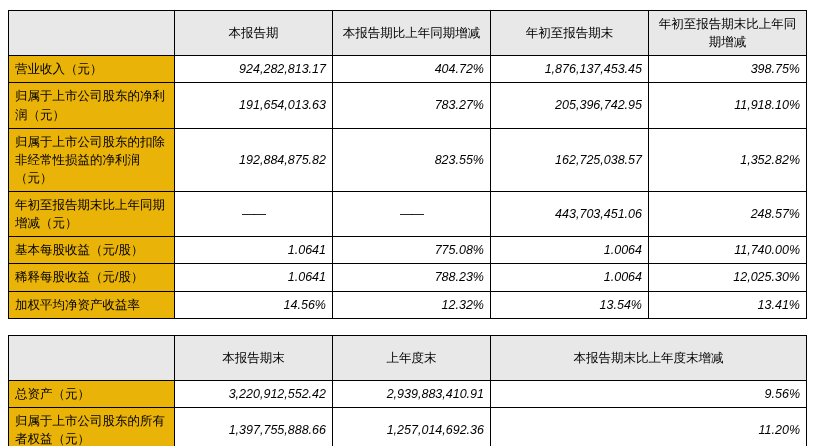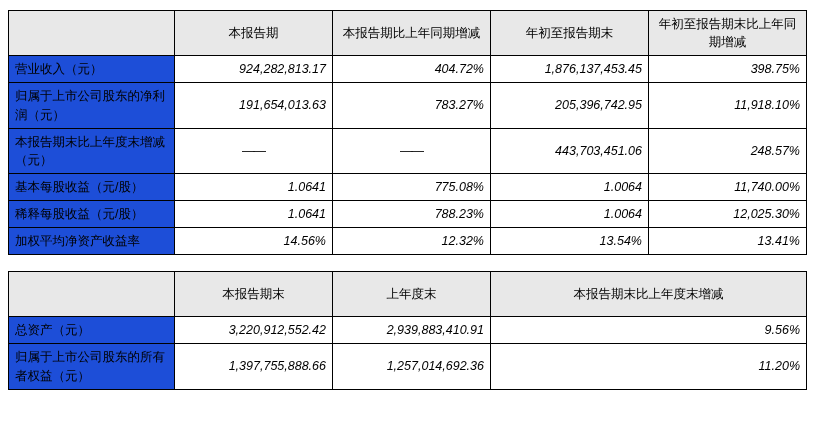--- a/index.html
+++ b/index.html
@@ -37,21 +37,21 @@
     line-height: 1.45;
     font-weight: normal;
   }
   .hdr {
     background: #e8e8e8;
     text-align: center;
     font-size: 12.5px;
     height: 36px;
   }
   .rowlabel {
-    background: #1d4ed8;
+    background: #eab308;
     text-align: left;
     font-size: 12.5px;
   }
   .num {
     text-align: right;
     font-size: 12.5px;
     padding-right: 12px;
     font-style: italic;
   }
   .dash {
@@ -104,23 +104,30 @@
       </tr>
 
       <tr>
         <td class="rowlabel">归属于上市公司股东的净利润（元）</td>
         <td class="num">191,654,013.63</td>
         <td class="num">783.27%</td>
         <td class="num">205,396,742.95</td>
         <td class="num">11,918.10%</td>
       </tr>
 
+      <tr>
+        <td class="rowlabel">归属于上市公司股东的扣除非经常性损益的净利润（元）</td>
+        <td class="num">192,884,875.82</td>
+        <td class="num">823.55%</td>
+        <td class="num">162,725,038.57</td>
+        <td class="num">1,352.82%</td>
+      </tr>
 
       <tr>
-        <td class="rowlabel">本报告期末比上年度末增减（元）</td>
+        <td class="rowlabel">年初至报告期末比上年同期增减（元）</td>
         <td class="dash">——</td>
         <td class="dash">——</td>
         <td class="num">443,703,451.06</td>
         <td class="num">248.57%</td>
       </tr>
 
       <tr>
         <td class="rowlabel">基本每股收益（元/股）</td>
         <td class="num">1.0641</td>
         <td class="num">775.08%</td>

